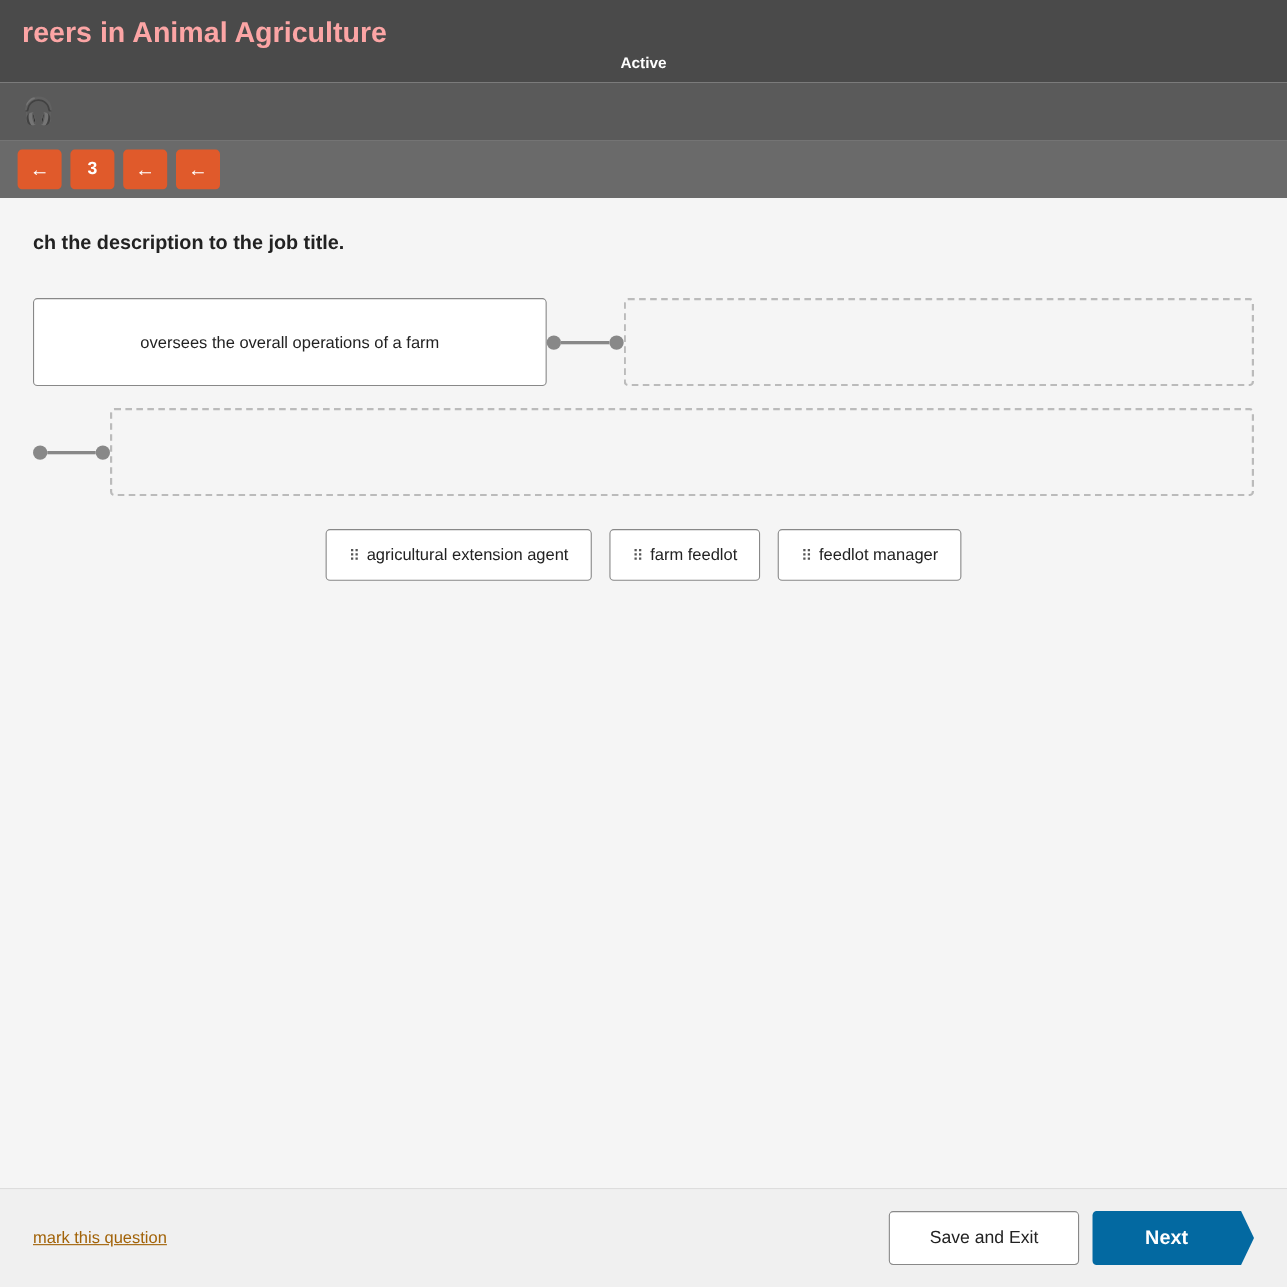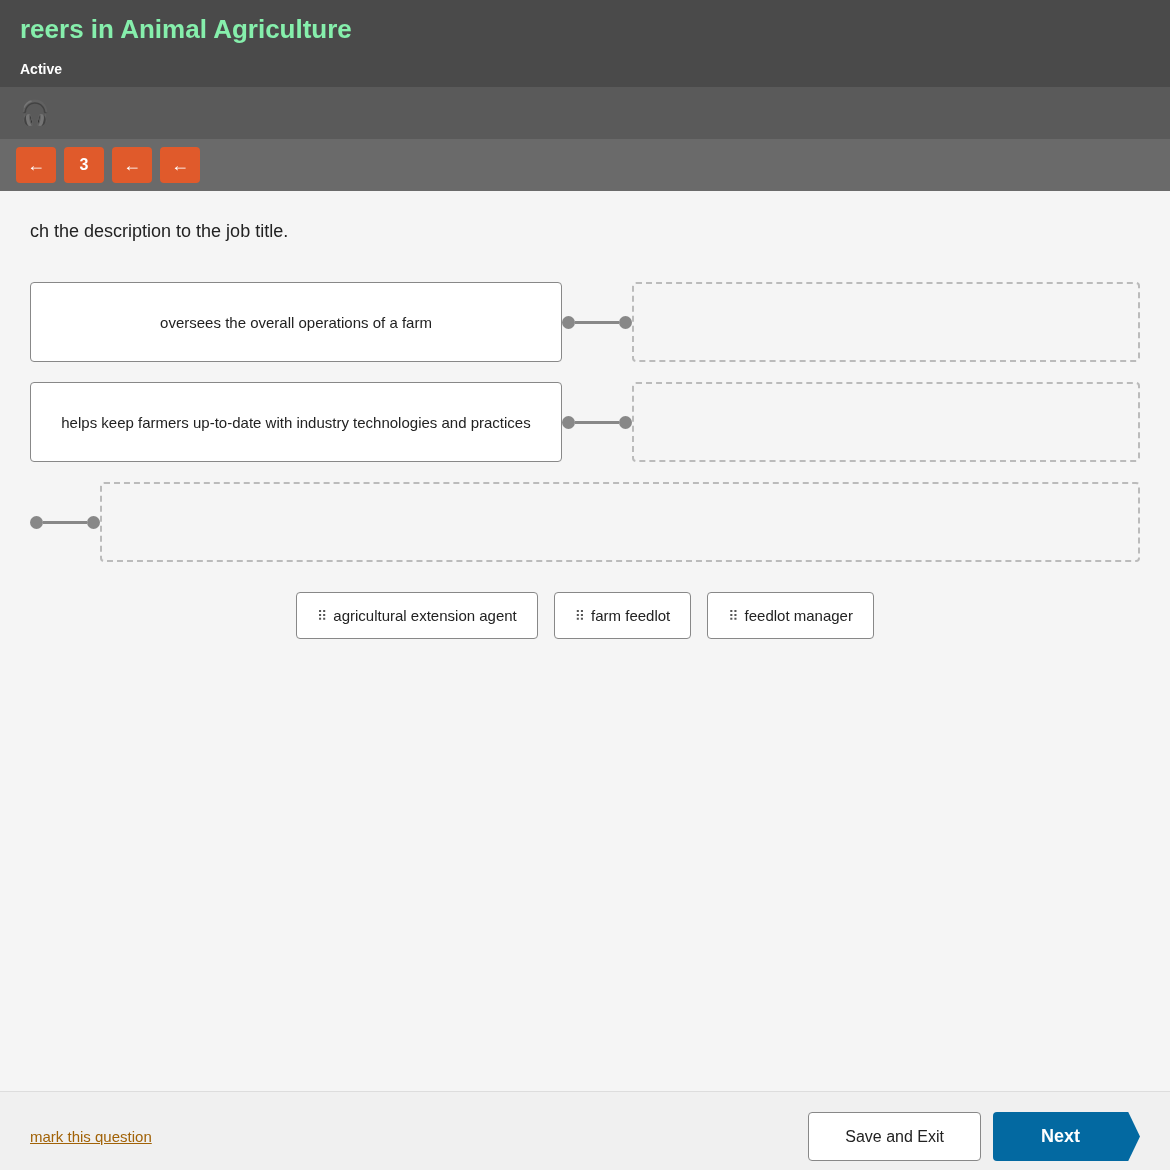--- a/index.html
+++ b/index.html
@@ -10,28 +10,29 @@
       min-height: 1170px;
       overflow-x: hidden;
     }
 
     
     .header {
       background: #4a4a4a;
       padding: 14px 20px 10px 20px;
     }
     .header-title {
-      color: #86efac;
+      color: #fca5a5;
       font-size: 26px;
       font-weight: bold;
-      margin-bottom: 16px;
+      margin-bottom: 4px;
     }
     .header-status {
       color: #ccc;
       font-size: 14px;
+      text-align: center;
     }
     .header-status span {
       color: #fff;
       font-weight: bold;
     }
 
     
     .toolbar {
       background: #5a5a5a;
       padding: 8px 16px;
@@ -91,21 +92,21 @@
 
     
     .main-content {
       background: #f5f5f5;
       padding: 30px 30px 20px 30px;
       min-height: 900px;
     }
 
     .question-instruction {
       font-size: 18px;
-      font-weight: normal;
+      font-weight: bold;
       color: #222;
       margin-bottom: 40px;
     }
 
     
     .matching-row {
       display: flex;
       align-items: center;
       margin-bottom: 20px;
     }
@@ -115,21 +116,21 @@
     }
 
     .desc-cell {
       border: 1.5px solid #888;
       border-radius: 4px;
       background: #fff;
       padding: 16px 20px;
       text-align: center;
       font-size: 15px;
       color: #222;
-      width: 532px;
+      width: 467px;
       min-height: 80px;
       display: flex;
       align-items: center;
       justify-content: center;
     }
 
     .conn-cell {
       display: flex;
       align-items: center;
       gap: 0;
@@ -273,29 +274,20 @@
     <div class="matching-row">
       <div class="desc-cell">oversees the overall operations of a farm</div>
       <div class="conn-cell">
         <div class="conn-dot"></div>
         <div class="conn-line"></div>
         <div class="conn-dot"></div>
       </div>
       <div class="drop-cell"></div>
     </div>
 
-    <div class="matching-row">
-      <div class="desc-cell">helps keep farmers up-to-date with industry technologies and practices</div>
-      <div class="conn-cell">
-        <div class="conn-dot"></div>
-        <div class="conn-line"></div>
-        <div class="conn-dot"></div>
-      </div>
-      <div class="drop-cell"></div>
-    </div>
 
     <div class="matching-row">
       <div class="conn-cell">
         <div class="conn-dot"></div>
         <div class="conn-line"></div>
         <div class="conn-dot"></div>
       </div>
       <div class="drop-cell"></div>
     </div>
 

